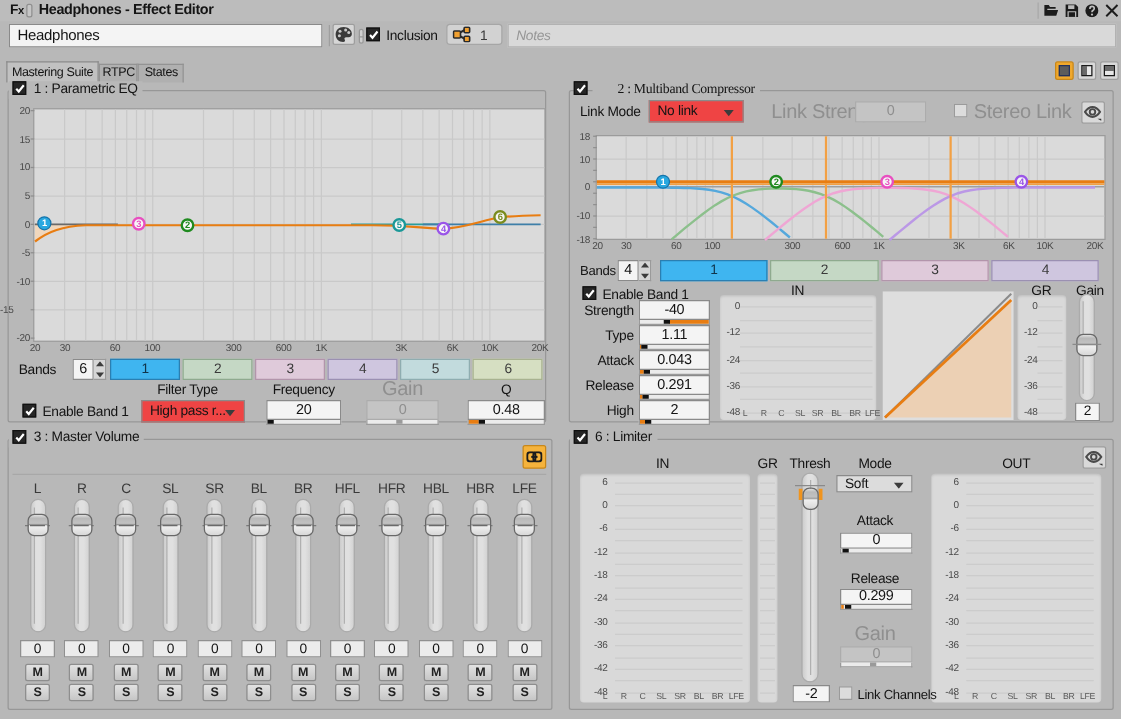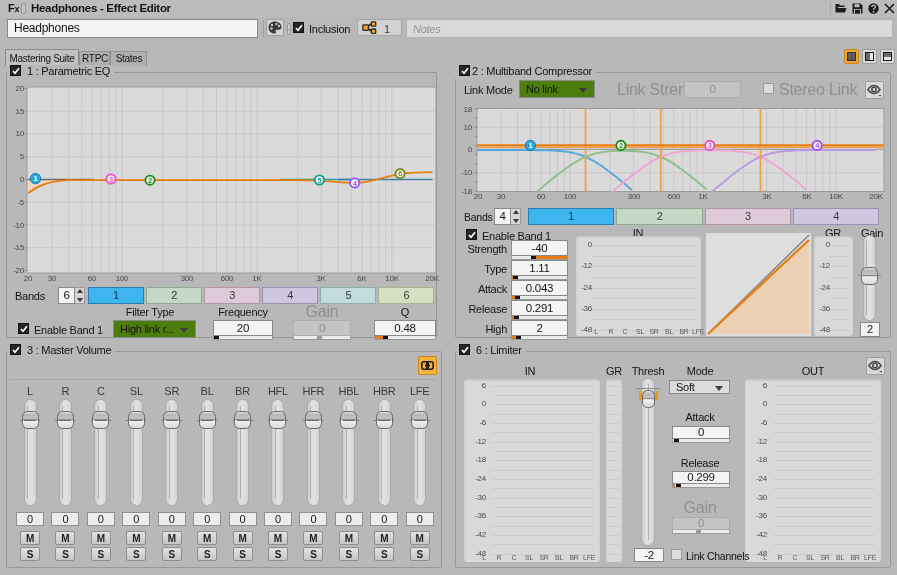--- a/index.html
+++ b/index.html
@@ -16,21 +16,21 @@
 .chk { position:absolute; width:11px; height:11px; background:#262626; border:1px solid #111; }
 .chk svg { position:absolute; left:0.5px; top:0.5px; }
 .uchk { position:absolute; width:11px; height:11px; background:#dcdcdc; border:1px solid #9a9a9a; }
 .panel { position:absolute; border:1px solid #979797; border-radius:2px; }
 .ptitle { position:absolute; top:-7px; left:4px; background:#b8b8b8; padding:0 4px; height:14px; }
 .ptitle span { font-size:11px; line-height:13px; vertical-align:top; margin-left:16px; white-space:nowrap; }
 .meter { position:absolute; background:#d9d9d9; border-radius:3px;
   box-shadow: inset 0 1px 2px rgba(0,0,0,0.12); }
 .mlabel { position:absolute; font-size:8px; color:#4a4a4a; line-height:8px; }
 .clabel { position:absolute; font-size:7px; color:#5a5a5a; line-height:8px; }
-.dd { position:absolute; background:#4d7c0f; border:1px solid #8a8a8a; font-size:11px;
+.dd { position:absolute; background:#ef4444; border:1px solid #8a8a8a; font-size:11px;
       line-height:16px; padding-left:6px; }
 .dd:after { content:""; position:absolute; right:7px; top:7px; border:4px solid transparent;
       border-top:5px solid #3c3c3c; }
 .btnlike { position:absolute; background:#d6d6d6; border:1px solid #9e9e9e; border-radius:2px; }
 .track { position:absolute; background:linear-gradient(90deg,#cccccc,#e0e0e0 35%,#e0e0e0 65%,#d2d2d2); border:1px solid #ababab; border-radius:7px; }
 .handle { position:absolute; border:1.5px solid #686868; border-radius:5.5px;
   background:linear-gradient(#e0e0e0 0%, #b9b9b9 16%, #c2c2c2 42%, #909090 47%, #f0f0f0 55%, #d8d8d8 100%); }
 .msbtn { position:absolute; background:linear-gradient(#e2e2e2,#c6c6c6); border:1px solid #8e8e8e;
   border-radius:2px; font-size:10px; font-weight:bold; text-align:center; color:#222; }
 </style></head>
@@ -99,21 +99,21 @@
 <div class="btnlike" style="left:880px;top:49px;width:15px;height:15px;background:#d9d9d9;"></div>
 <div class="a" style="left:883px;top:52px;width:9px;height:9px;border:1px solid #1a1a1a;background:linear-gradient(#6a6a6a 55%,#e8e8e8 55%);"></div>
 <div class="panel" style="left:6px;top:72px;width:431px;height:266px;"></div>
 <div class="a ptitle" style="left:7px;top:65px;"><span>1 : Parametric EQ</span></div>
 <div class="chk" style="left:10px;top:65px;">
     <svg width="8" height="8" viewBox="0 0 8 8">
       <path d="M1 4 L3 6.2 L7 1.2" stroke="#fff" stroke-width="1.7" fill="none"></path>
     </svg>
   </div>
 <div class="panel" style="left:455px;top:72px;width:436px;height:266px;"></div>
-<div class="a ptitle" style="left:452px;top:65px;"><span>2 : Multiband Compressor</span></div>
+<div class="a ptitle" style="left:474px;top:65px;font-family:Liberation Serif, serif;"><span>2 : Multiband Compressor</span></div>
 <div class="chk" style="left:459px;top:65px;">
     <svg width="8" height="8" viewBox="0 0 8 8">
       <path d="M1 4 L3 6.2 L7 1.2" stroke="#fff" stroke-width="1.7" fill="none"></path>
     </svg>
   </div>
 <div class="panel" style="left:6px;top:351px;width:436px;height:217px;"></div>
 <div class="a ptitle" style="left:7px;top:344px;"><span>3 : Master Volume</span></div>
 <div class="chk" style="left:10px;top:344px;">
     <svg width="8" height="8" viewBox="0 0 8 8">
       <path d="M1 4 L3 6.2 L7 1.2" stroke="#fff" stroke-width="1.7" fill="none"></path>
@@ -182,21 +182,21 @@
     <circle cx="150.0" cy="180.2" r="4.6" fill="#f6f6f6" stroke="#1f8a1f" stroke-width="1.9"></circle>
     <text x="150.0" y="182.8" font-size="7.5" font-weight="bold" fill="#1f8a1f" text-anchor="middle" font-family="Liberation Sans">2</text>
     <circle cx="319.4" cy="180.0" r="4.6" fill="#f6f6f6" stroke="#1a9898" stroke-width="1.9"></circle>
     <text x="319.4" y="182.6" font-size="7.5" font-weight="bold" fill="#1a9898" text-anchor="middle" font-family="Liberation Sans">5</text>
     <circle cx="354.7" cy="182.9" r="4.6" fill="#f6f6f6" stroke="#9a55e8" stroke-width="1.9"></circle>
     <text x="354.7" y="185.5" font-size="7.5" font-weight="bold" fill="#9a55e8" text-anchor="middle" font-family="Liberation Sans">4</text>
     <circle cx="400.1" cy="173.6" r="4.6" fill="#f6f6f6" stroke="#7a8c1e" stroke-width="1.9"></circle>
     <text x="400.1" y="176.2" font-size="7.5" font-weight="bold" fill="#7a8c1e" text-anchor="middle" font-family="Liberation Sans">6</text>
   </svg>
 <div class="mlabel" style="left:0;top:267px;width:24px;text-align:right;">-20</div>
-<div class="mlabel" style="left:0;top:244px;width:24px;text-align:right;">-15</div>
+<div class="mlabel" style="left:0;top:244px;width:24px;">-15</div>
 <div class="mlabel" style="left:0;top:222px;width:24px;text-align:right;">-10</div>
 <div class="mlabel" style="left:0;top:199px;width:24px;text-align:right;">-5</div>
 <div class="mlabel" style="left:0;top:176px;width:24px;text-align:right;">0</div>
 <div class="mlabel" style="left:0;top:153px;width:24px;text-align:right;">5</div>
 <div class="mlabel" style="left:0;top:130px;width:24px;text-align:right;">10</div>
 <div class="mlabel" style="left:0;top:108px;width:24px;text-align:right;">15</div>
 <div class="mlabel" style="left:0;top:85px;width:24px;text-align:right;">20</div>
 <div class="mlabel" style="left:18px;top:275px;width:20px;text-align:center;">20</div>
 <div class="mlabel" style="left:42px;top:275px;width:20px;text-align:center;">30</div>
 <div class="mlabel" style="left:82px;top:275px;width:20px;text-align:center;">60</div>
@@ -224,21 +224,21 @@
 <div class="lbl" style="left:118px;top:306px;width:64px;text-align:center;">Filter Type</div>
 <div class="lbl" style="left:213px;top:306px;width:60px;text-align:center;">Frequency</div>
 <div class="glbl" style="left:293px;top:306px;width:58px;text-align:center;">Gain</div>
 <div class="lbl" style="left:374px;top:306px;width:62px;text-align:center;">Q</div>
 <div class="chk" style="left:18px;top:323px;">
     <svg width="8" height="8" viewBox="0 0 8 8">
       <path d="M1 4 L3 6.2 L7 1.2" stroke="#fff" stroke-width="1.7" fill="none"></path>
     </svg>
   </div>
 <div class="lbl" style="left:34px;top:324px;">Enable Band 1</div>
-<div class="dd" style="left:113px;top:320px;width:83px;height:18px;">High link r...</div>
+<div class="dd" style="left:113px;top:320px;width:83px;height:18px;">High pass r...</div>
 <div class="fld" style="left:213px;top:320px;width:60px;height:16px;line-height:14px;">20</div>
 <div class="mini" style="left:213px;top:336px;width:60px;">
 <i style="left:0.0px;width:5px;background:#111;"></i>
 </div>
 <div class="dfld" style="left:293px;top:320px;width:58px;height:16px;line-height:14px;">0</div>
 <div class="mini" style="left:293px;top:336px;width:58px;">
 <i style="left:22.5px;width:5px;background:#9a9a9a;"></i>
 </div>
 <div class="fld" style="left:374px;top:320px;width:62px;height:16px;line-height:14px;">0.48</div>
 <div class="mini" style="left:374px;top:336px;width:62px;">

